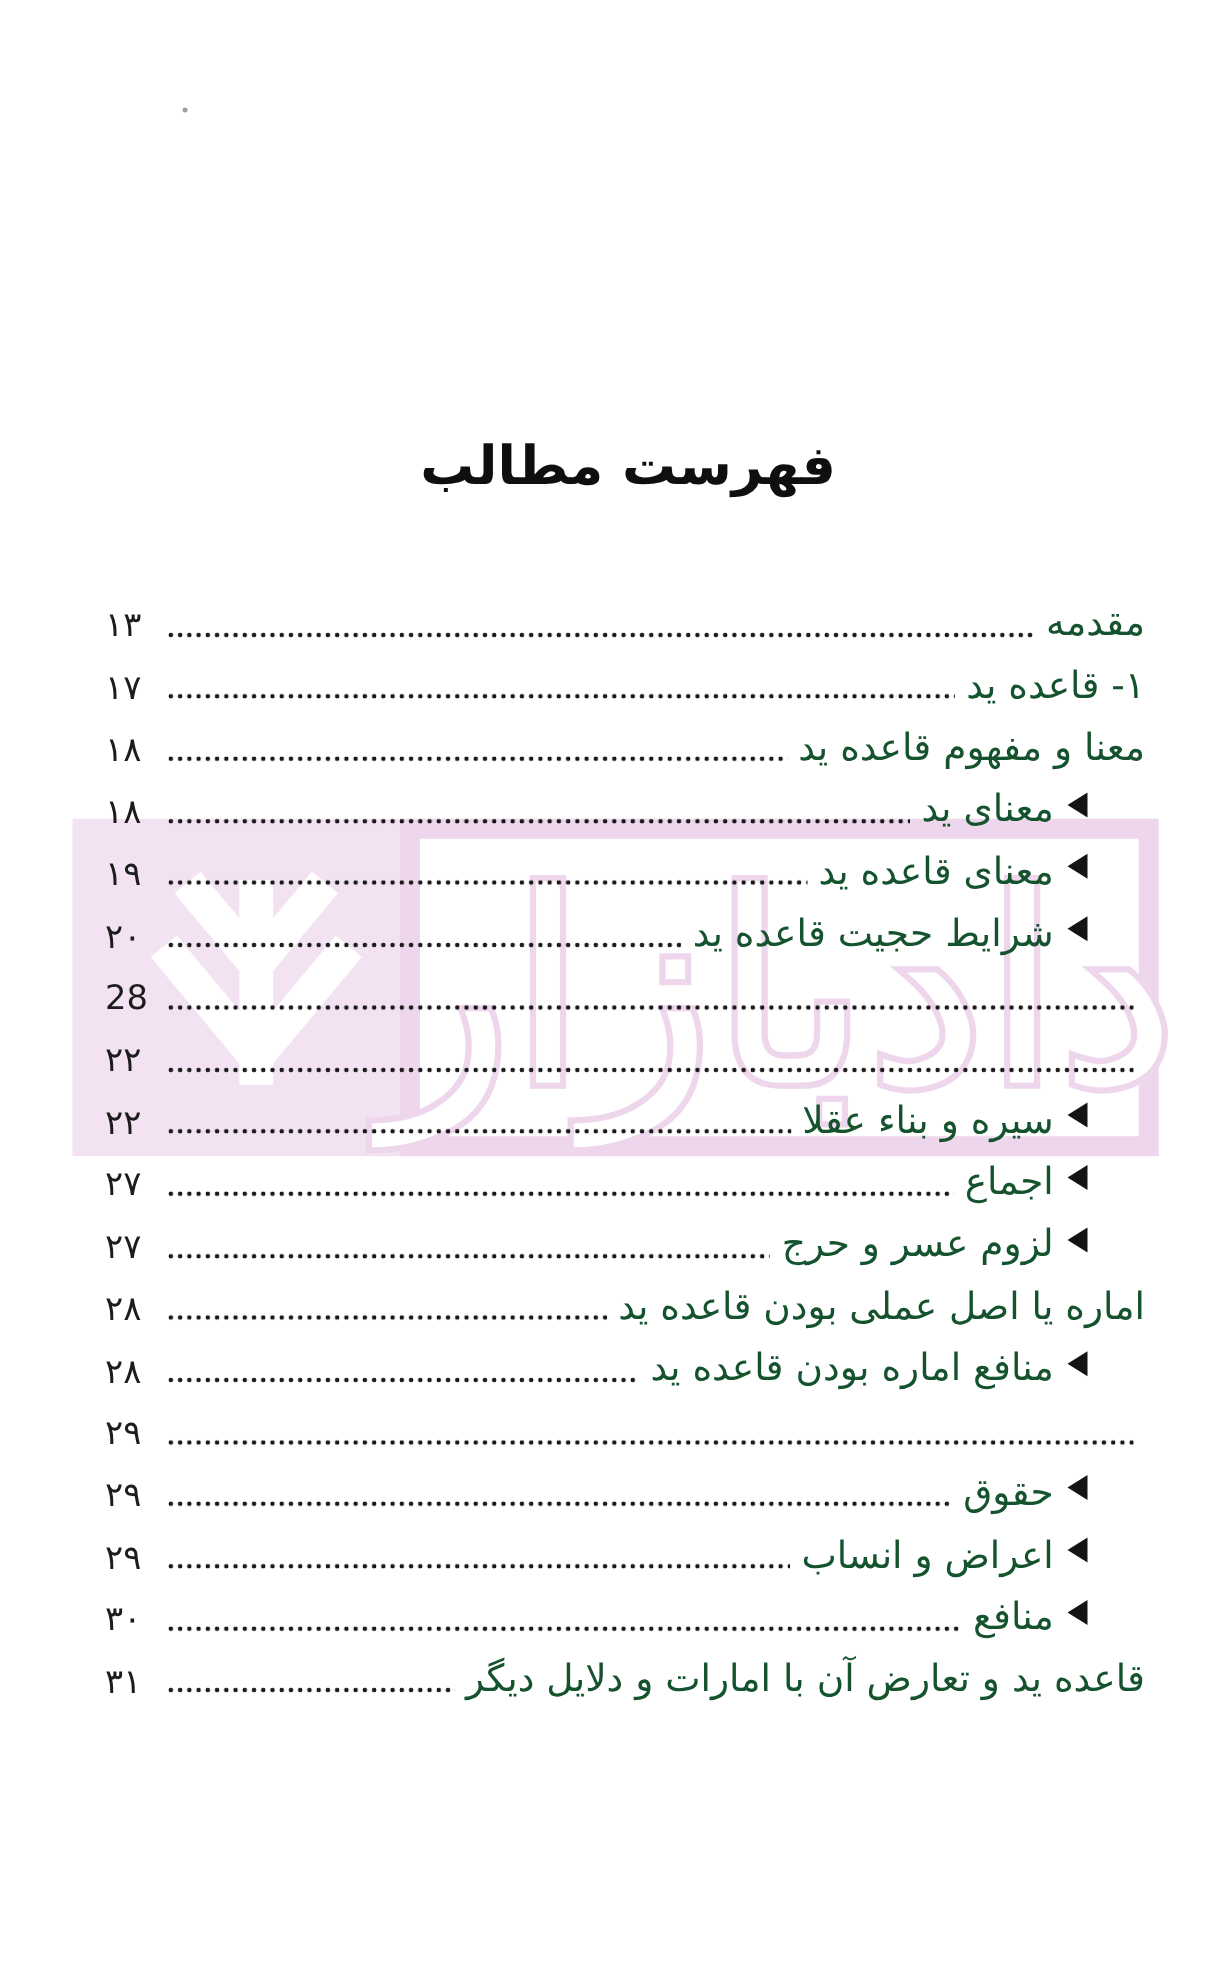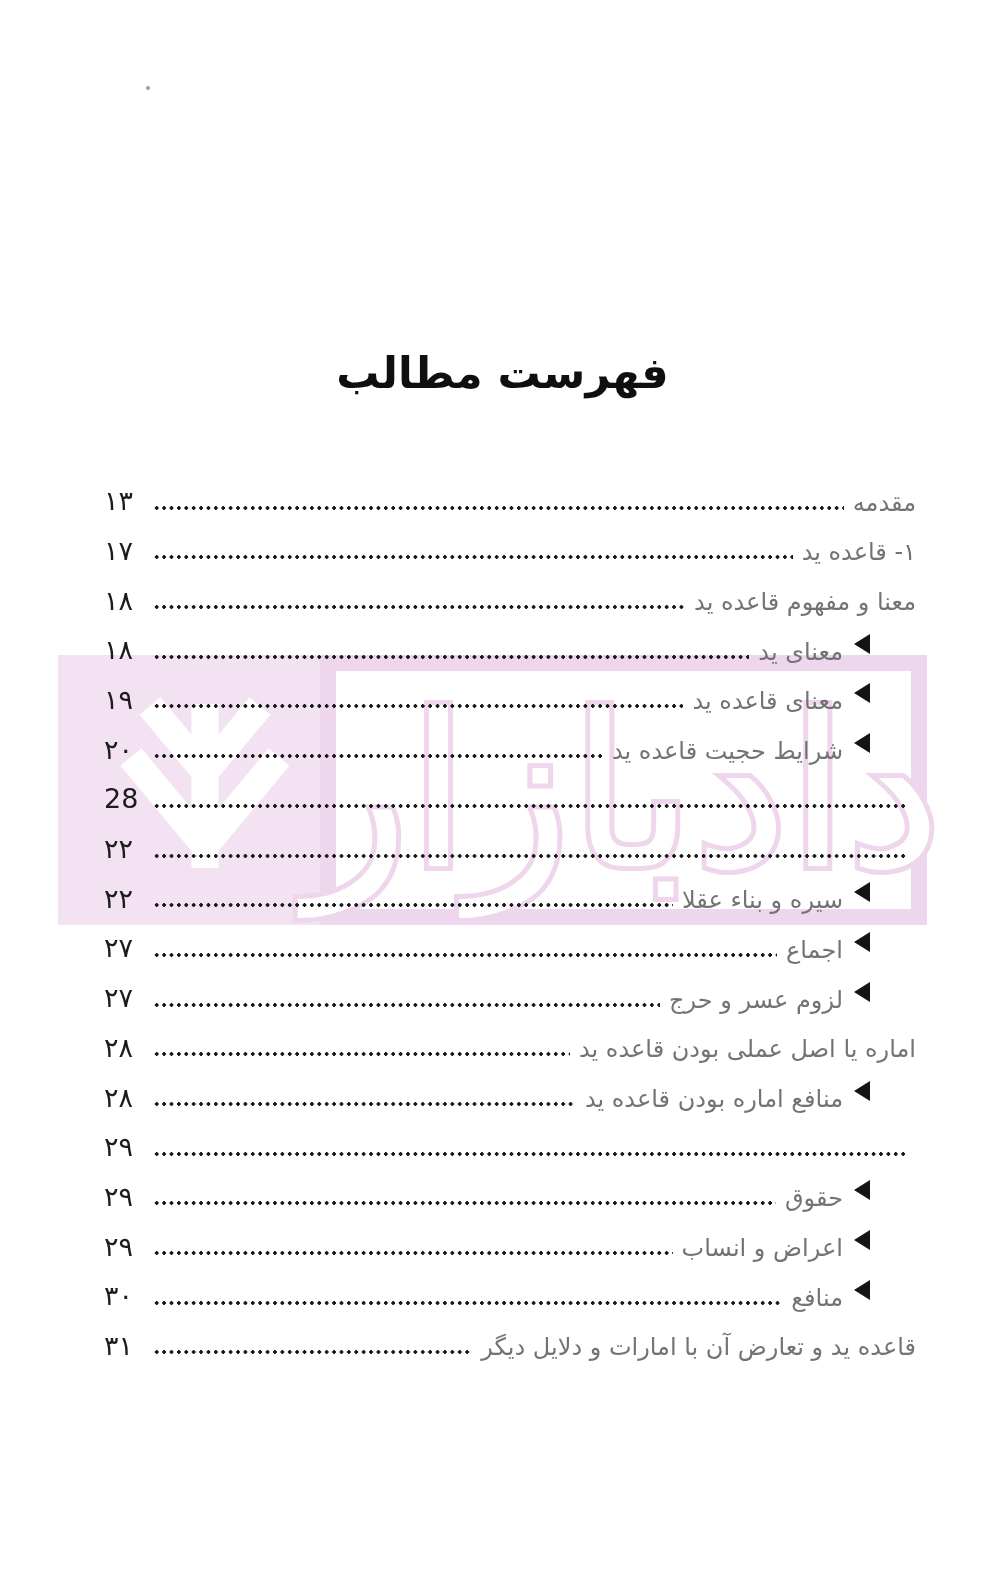--- a/index.html
+++ b/index.html
@@ -15,35 +15,35 @@
   .title{
     position:absolute;top:348px;left:0;right:0;margin:0;
     text-align:center;transform:translateX(12px);
     font-size:43px;font-weight:bold;color:#0f0f0f;letter-spacing:1px;
   }
   .toc{
     position:absolute;top:468px;left:84px;right:65px;
   }
   .row{
     display:flex;flex-direction:row;align-items:flex-end;
-    height:49.7px;direction:ltr;margin-left:20px;
+    height:49.7px;direction:ltr;
   }
   .row.bulleted{padding-right:46px;}
   .num{
     min-width:44px;text-align:left;font-size:27px;line-height:1.2;
     color:#1c1c1c;white-space:nowrap;
   }
   .dots{
     flex:1 1 auto;height:6px;margin:0 9px 7px 5px;
     background-image:radial-gradient(circle,#191919 1.6px,transparent 2px);
     background-size:7.4px 6px;background-repeat:repeat-x;
     background-position:left bottom;
   }
   .label{
-    font-size:24px;line-height:1.25;color:#737373;white-space:nowrap;
+    font-size:30px;line-height:1.25;color:#14532d;white-space:nowrap;
   }
   .bullet{
     width:0;height:0;border-top:10px solid transparent;
     border-bottom:10px solid transparent;border-right:16px solid #141414;
     margin:0 0 13px 11px;display:none;
   }
   .row.bulleted .bullet{display:block;}
 </style>
 </head>
 <body>

